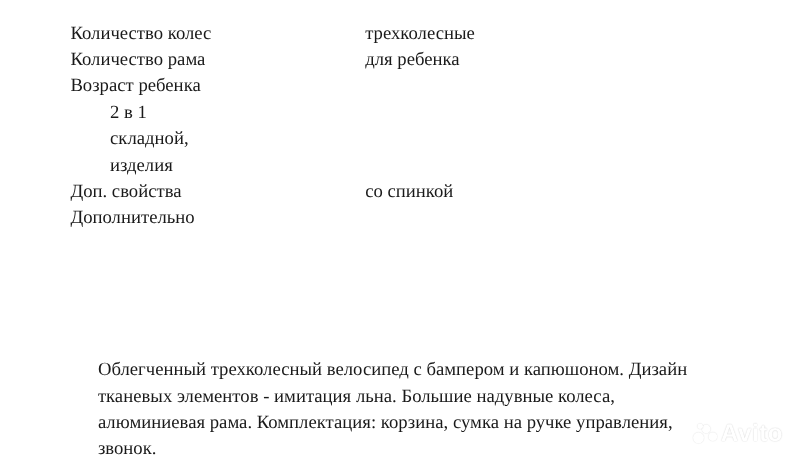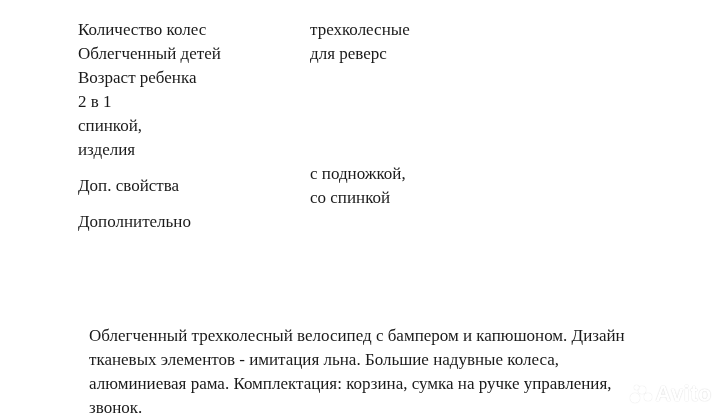--- a/index.html
+++ b/index.html
@@ -11,36 +11,37 @@
       width: 720px;
       height: 417px;
       position: relative;
       overflow: hidden;
       font-family: "Liberation Serif", "DejaVu Serif", serif;
       color: #1a1a1a;
       font-size: 17px;
     }
     .specs {
       position: absolute;
-      left: 78px;
+      left: 64px;
       top: 18px;
       width: 600px;
     }
     .spec-row {
       display: flex;
       align-items: center;
     }
     .spec-label {
       width: 232px;
       flex: 0 0 232px;
       line-height: 24px;
     }
     .spec-values {
       display: flex;
       flex-direction: column;
+      margin-left: 36px;
     }
     .spec-value {
       line-height: 24px;
       white-space: nowrap;
     }
     .description {
       position: absolute;
       left: 78px;
       top: 313px;
       width: 560px;
@@ -80,43 +81,42 @@
 <body>
 
 <div class="specs">
   <div class="spec-row">
     <div class="spec-label">Количество колес</div>
     <div class="spec-values">
       <div class="spec-value">трехколесные</div>
     </div>
   </div>
   <div class="spec-row">
-    <div class="spec-label">Облегченный детей</div>
+    <div class="spec-label">Количество рама</div>
     <div class="spec-values">
-      <div class="spec-value">для реверс</div>
+      <div class="spec-value">для ребенка</div>
     </div>
   </div>
   <div class="spec-row">
     <div class="spec-label">Возраст ребенка</div>
   </div>
   <div class="spec-row">
     <div class="spec-values">
       <div class="spec-value">2 в 1</div>
     </div>
   </div>
   <div class="spec-row">
     <div class="spec-values">
-      <div class="spec-value">спинкой,</div>
+      <div class="spec-value">складной,</div>
       <div class="spec-value">изделия</div>
     </div>
   </div>
   <div class="spec-row">
     <div class="spec-label">Доп. свойства</div>
     <div class="spec-values">
-      <div class="spec-value">с подножкой,</div>
       <div class="spec-value">со спинкой</div>
     </div>
   </div>
   <div class="spec-row">
     <div class="spec-label">Дополнительно</div>
   </div>
 </div>
 
 <p class="description" style="margin:11px;">Облегченный трехколесный велосипед с бампером и капюшоном. Дизайн тканевых элементов - имитация льна. Большие надувные колеса, алюминиевая рама. Комплектация: корзина, сумка на ручке управления, звонок.</p>
 

